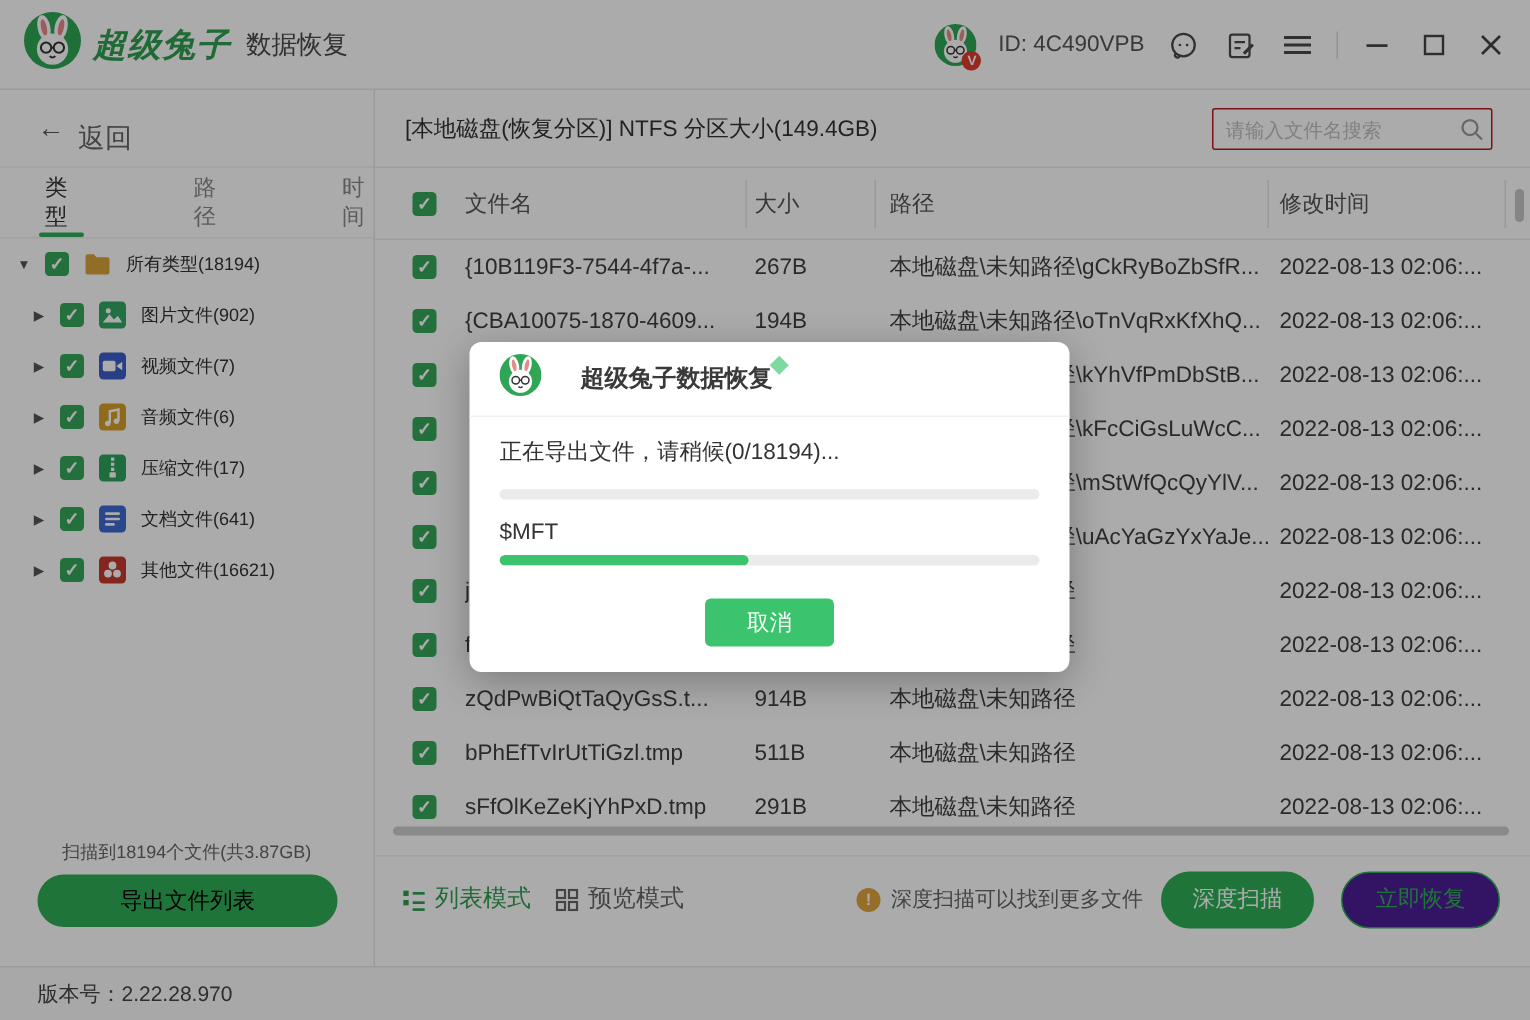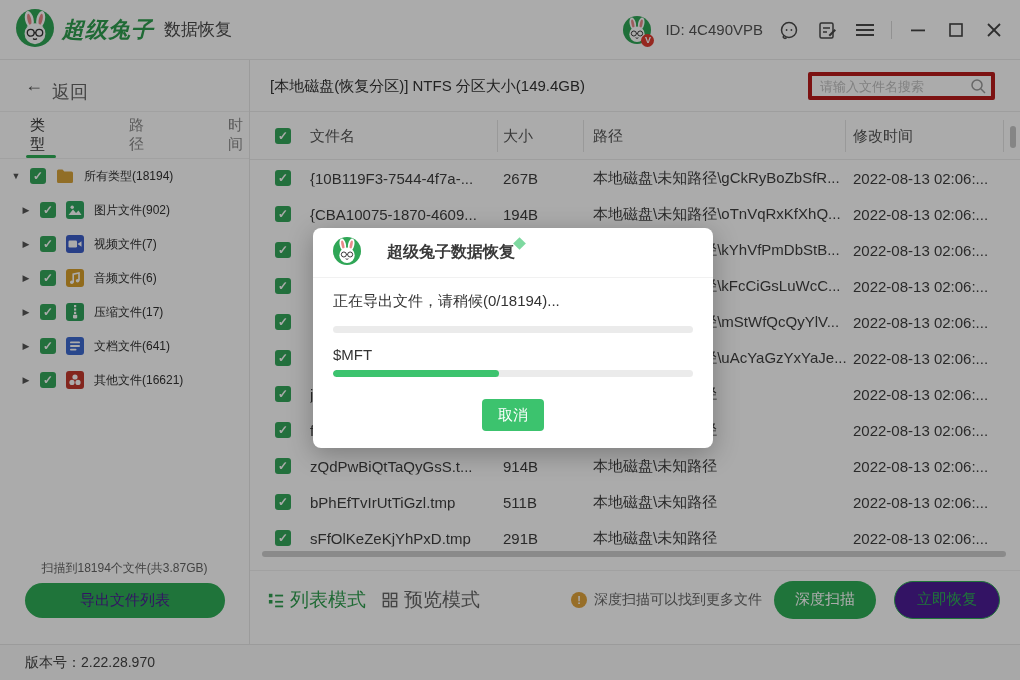--- a/index.html
+++ b/index.html
@@ -40,30 +40,30 @@
   .caret { width:12px; font-size:9px; color:#555; text-align:center; flex:0 0 12px; margin-left:10px; }
   .tree-item.child .caret { margin-left:20px; }
   .cb { width:16px; height:16px; background:#35a85c; border-radius:3px; color:#fff;
         font-size:12px; line-height:16px; text-align:center; font-weight:bold; flex:0 0 16px; }
   .tree-item .cb { margin-left:8px; }
   .tree-icon { margin-left:9px; width:20px; height:20px; flex:0 0 20px; }
   .tree-label { margin-left:9px; font-size:12px; color:#333; white-space:nowrap; }
   .scan-summary { position:absolute; top:500px; left:0; width:100%; text-align:center;
                   font-size:12px; color:#666; }
   .export-btn { position:absolute; top:523px; left:25px; width:200px; height:35px;
-                border:none; border-radius:18px; background:#2fae57; color:#4c1d95;
+                border:none; border-radius:18px; background:#2fae57; color:#000000;
                 font-size:15px; cursor:pointer; font-family:inherit; }
 
   
   .main { position:absolute; left:250px; top:60px; width:770px; height:584px; background:#fff; }
   .main-title-row { position:relative; height:52px; border-bottom:1px solid #ececec; }
   .partition-title { position:absolute; left:20px; top:50%; transform:translateY(-50%);
                      font-size:15px; color:#333; white-space:nowrap; }
   .search-box { position:absolute; left:558px; top:12px; width:187px; height:28px;
-                border:4px solid #b91c1c; border-radius:2px; display:flex; align-items:center; }
+                border:1px solid #b91c1c; border-radius:2px; display:flex; align-items:center; }
   .search-box input { flex:1; border:none; outline:none; padding:0 8px; font-size:13px;
                       color:#666; font-family:inherit; background:transparent; min-width:0; }
   .search-box input::placeholder { color:#c0c0c0; }
   .search-ic { flex:0 0 26px; display:flex; align-items:center; justify-content:center; cursor:pointer; }
 
   .table-header { position:relative; height:48px; border-bottom:1px solid #ececec; font-size:15px; color:#555; }
   .table-header .cb { position:absolute; left:25px; top:16px; }
   .hcell { position:absolute; top:50%; transform:translateY(-50%); white-space:nowrap; }
   .vsep { position:absolute; top:8px; height:32px; width:1px; background:#e5e5e5; }
   .c-name { left:60px; width:188px; }
@@ -78,21 +78,21 @@
           white-space:nowrap; overflow:hidden; }
 
   .vscroll { position:absolute; right:4px; top:66px; width:6px; height:22px;
              background:#c6c6c6; border-radius:3px; }
   .hscroll { position:absolute; left:12px; top:491px; width:744px; height:6px;
              background:#bdbdbd; border-radius:3px; opacity:.75; }
 
   .bottom-toolbar { position:absolute; left:0; top:510px; width:770px; height:58px;
                     border-top:1px solid #f0f0f0; display:flex; align-items:center;
                     padding:0 20px 0 18px; }
-  .mode { display:flex; align-items:center; gap:6px; cursor:pointer; font-size:19px; }
+  .mode { display:flex; align-items:center; gap:6px; cursor:pointer; font-size:16px; }
   .mode.list { color:#2f9e4f; }
   .mode.preview { color:#666; margin-left:16px; }
   .hint { display:flex; align-items:center; gap:7px; margin-left:auto; font-size:14px; color:#666; }
   .warn-ic { width:16px; height:16px; border-radius:50%; background:#e2a43c; color:#fff;
              font-size:11px; font-weight:bold; text-align:center; line-height:16px; }
   .deep-btn { margin-left:12px; width:102px; height:38px; border:none; border-radius:19px;
               background:#2fae57; color:#fff; font-size:15px; cursor:pointer; font-family:inherit; }
   .recover-btn { margin-left:18px; width:106px; height:38px; border-radius:19px;
                  border:1px solid #2fae57; background:#4c1d95; color:#2fae57; font-size:15px;
                  cursor:pointer; font-family:inherit; }
@@ -111,21 +111,21 @@
                   padding-left:20px; border-bottom:1px solid #f1f1f1; }
   .modal-title { margin-left:26px; font-size:16px; font-weight:bold; color:#3a3a3a; }
   .diamond { position:absolute; left:202px; top:11px; width:9px; height:9px;
              background:#7ed9a0; transform:rotate(45deg); }
   .modal-body { padding:0 20px; }
   .status-text { margin-top:14px; font-size:15px; color:#333; }
   .pbar { margin-top:15px; height:7px; background:#ebebeb; border-radius:4px; overflow:hidden; }
   .pbar .fill { height:100%; background:#3cc36e; border-radius:4px; width:0; }
   .current-file { margin-top:13px; font-size:15px; color:#333; }
   .pbar.second { margin-top:7px; }
-  .cancel-btn { display:block; margin:22px auto 0; width:62px; height:32px; border:none;
+  .cancel-btn { display:block; margin:22px auto 0; width:86px; height:32px; border:none;
                 border-radius:4px; background:#3cc36e; color:#fff; font-size:15px;
                 cursor:pointer; font-family:inherit; }
 </style>
 </head>
 <body>
 
 <div class="topbar">
   <div class="brand">
     <span id="logo-main"><svg width="38" height="38" viewBox="0 0 40 40">
 <circle cx="20" cy="20" r="20" fill="#2fa656"></circle>

